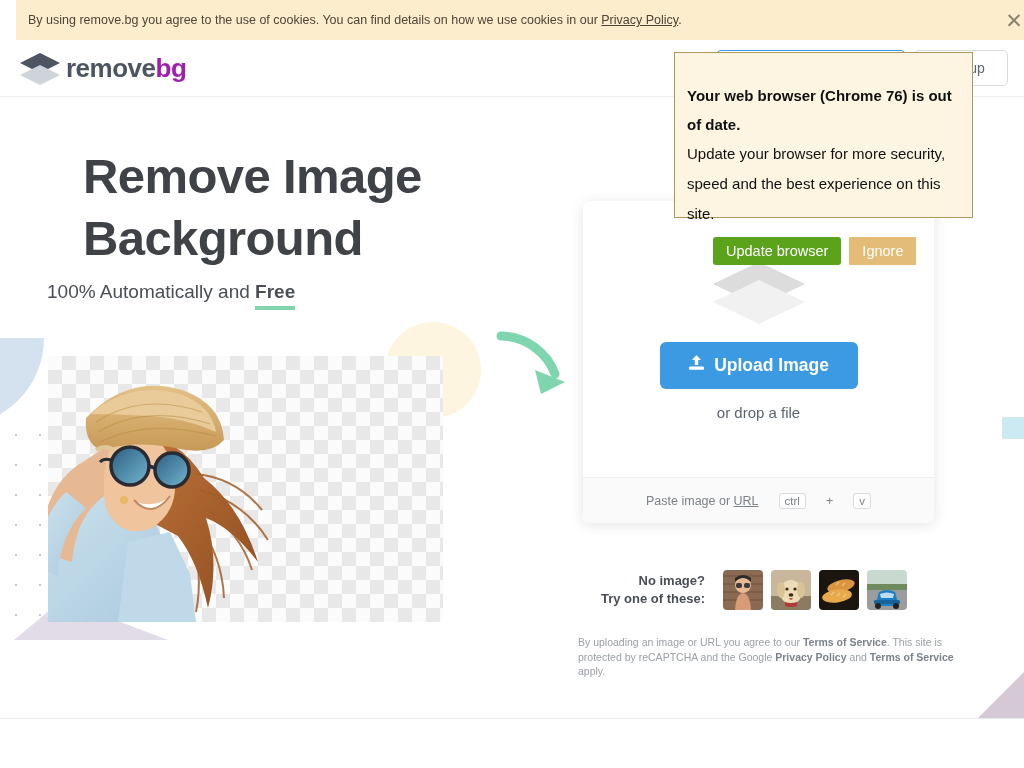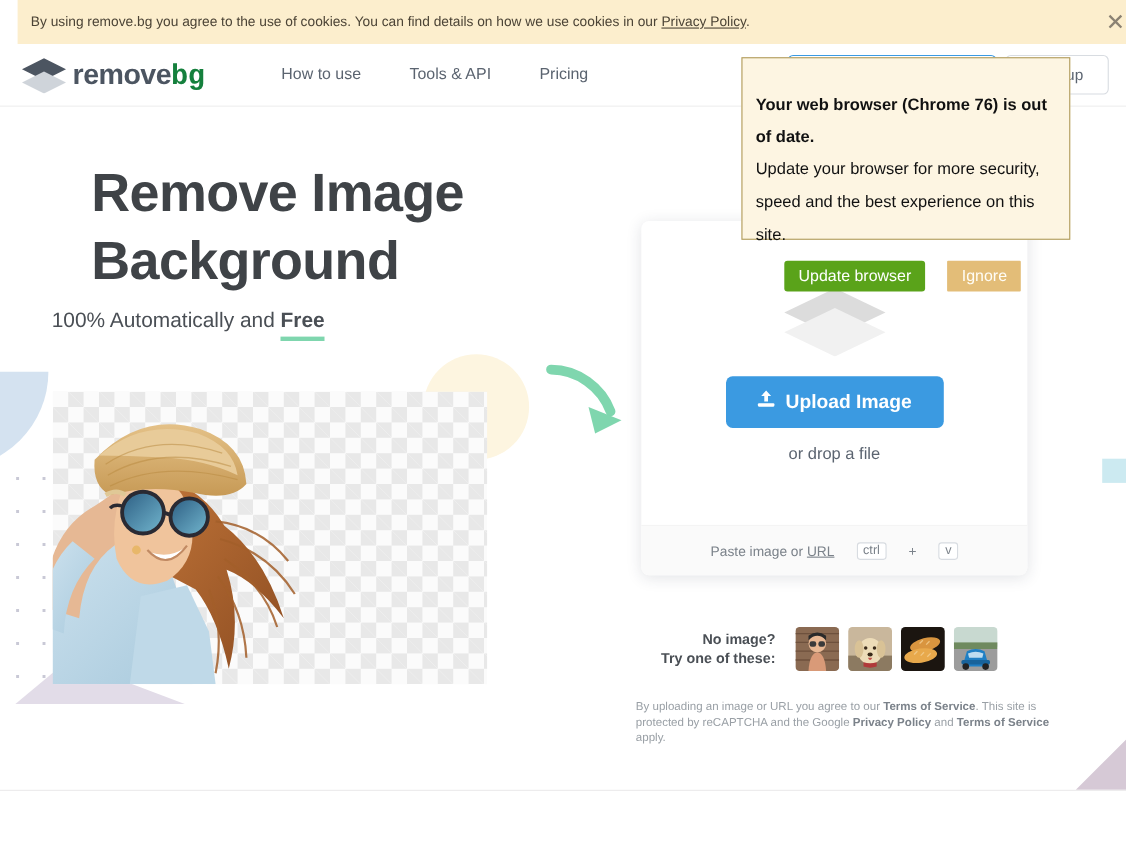--- a/index.html
+++ b/index.html
@@ -34,21 +34,21 @@
     position:absolute; top:40px; left:0; width:1024px; height:57px;
     background:#fff;
     border-bottom:1px solid #eeeeee;
     display:flex; align-items:center;
     z-index:10;
   }
   .logo{ display:flex; align-items:center; margin-left:18px; cursor:pointer; }
   .logo-mark{ width:44px; height:34px; position:relative; }
   .logo-text{ font-size:26px; font-weight:bold; letter-spacing:-0.5px; margin-left:4px; }
   .logo-text .w1{ color:#4c5561; }
-  .logo-text .w2{ color:#15803d;font-family:Liberation Mono, monospace; }
+  .logo-text .w2{ color:#a21caf; }
 
   .nav{ display:flex; align-items:center; margin-left:70px; gap:44px; }
   .nav-item{ font-size:14.5px; color:#5b6470; cursor:pointer; }
 
   .header-actions{ position:absolute; right:16px; top:10px; display:flex; gap:8px; }
   .btn-login{
     width:190px; height:36px; border:1px solid #3b9ae1; border-radius:5px;
     background:#fff; color:#3b9ae1; font-size:14px;
     display:flex; align-items:center; justify-content:center; cursor:pointer;
   }
@@ -176,21 +176,21 @@
 
   
   .browser-popup{
     position:absolute; left:674px; top:52px; width:299px; height:166px;
     background:#fdf5e2; border:1px solid #b09a5a;
     z-index:50; padding:28px 10px 10px 12px;
     font-family:"Liberation Sans", sans-serif;
   }
   .bp-title{ font-size:15px; font-weight:bold; color:#111; line-height:29px; }
   .bp-body{ font-size:15px; color:#111; line-height:30px; }
-  .bp-btns{ margin-top:8px; display:flex; gap:20px; padding-left:26px; }
+  .bp-btns{ margin-top:8px; display:flex; gap:8px; padding-left:26px; }
   .bp-update{
     background:#5aa31a; color:#fff; border:none; border-radius:3px;
     font-size:14.5px; padding:6px 13px; cursor:pointer;
   }
   .bp-ignore{
     background:#e3bd78; color:#fffdf6; border:none; border-radius:1px;
     font-size:14.5px; padding:6px 13px; cursor:pointer;
   }
 
   
@@ -387,25 +387,20 @@
 <div class="header">
   <div class="logo">
     <span class="logo-mark">
       <svg width="44" height="34" viewBox="0 0 44 34">
         <path d="M22 2 L42 12 L22 22 L2 12 Z" fill="#4c5561"></path>
         <path d="M22 14 L42 24 L22 34 L2 24 Z" fill="#cfd4da"></path>
       </svg>
     </span>
     <span class="logo-text"><span class="w1">remove</span><span class="w2">bg</span></span>
   </div>
-  <nav class="nav">
-    <span class="nav-item">How to use</span>
-    <span class="nav-item">Tools &amp; API</span>
-    <span class="nav-item">Pricing</span>
-  </nav>
   <div class="header-actions">
     <div class="btn-login">Log in</div>
     <div class="btn-signup">Sign up</div>
   </div>
 </div>
 
 <div class="cookie-bar">
   <div class="cookie-text">
     <span>By using remove.bg you agree to the use of cookies. You can find details on how we use cookies in our </span><a href="#">Privacy Policy</a><span>.</span>
   </div>

